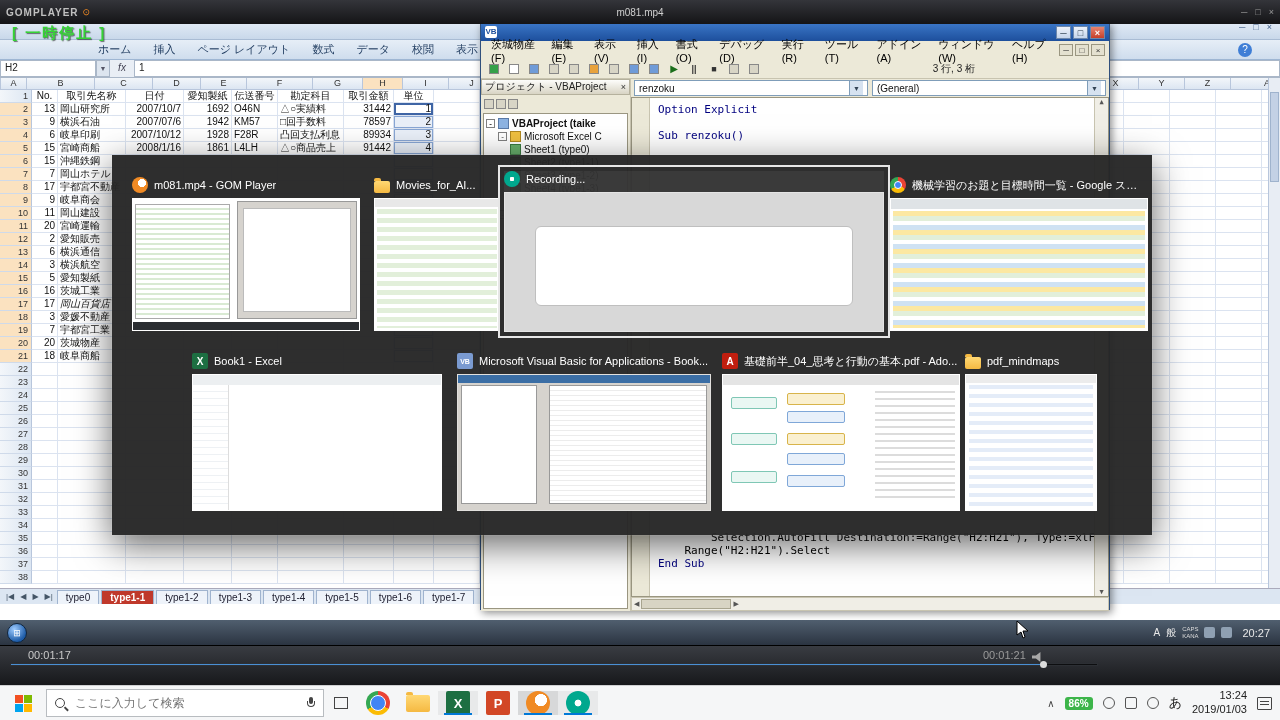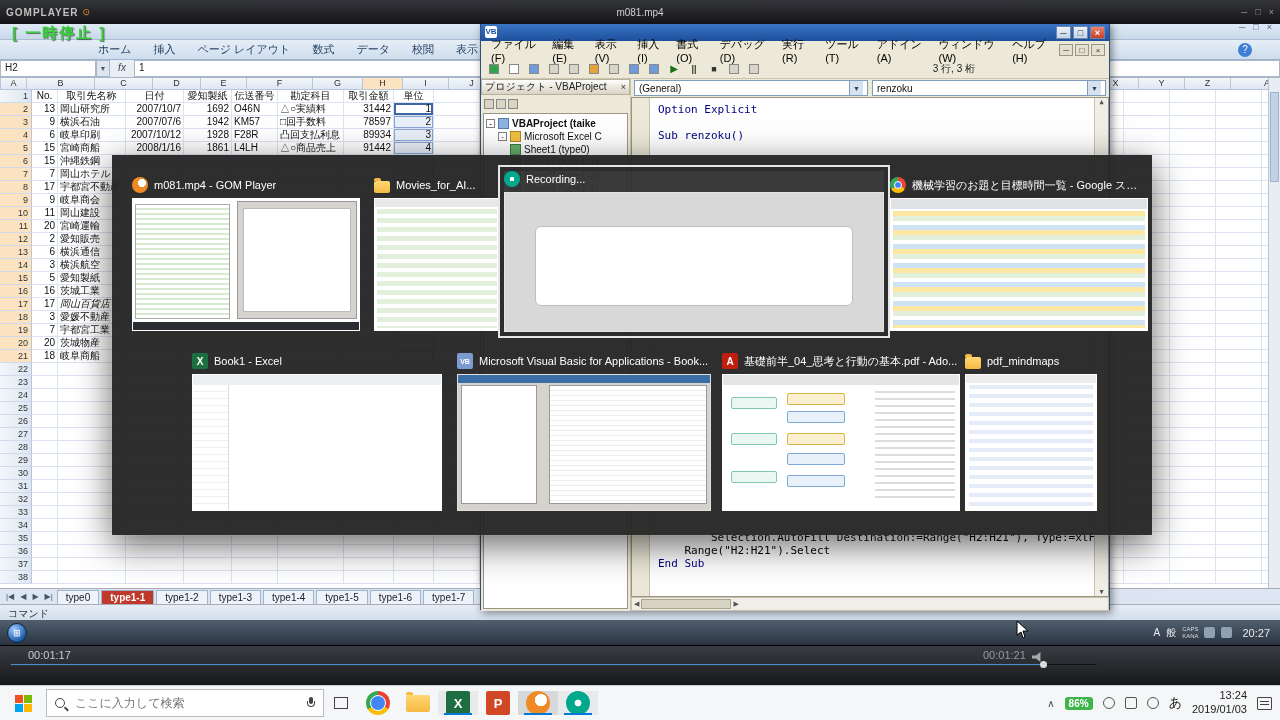--- a/index.html
+++ b/index.html
@@ -1490,34 +1490,33 @@
         <span class="tabnav">▶|</span>
         <span class="sheet-tab">type0</span>
         <span class="sheet-tab active">type1-1</span>
         <span class="sheet-tab">type1-2</span>
         <span class="sheet-tab">type1-3</span>
         <span class="sheet-tab">type1-4</span>
         <span class="sheet-tab">type1-5</span>
         <span class="sheet-tab">type1-6</span>
         <span class="sheet-tab">type1-7</span>
       </div>
-      <div id="xl-status">コマンド</div>
     </div>
 
     <div id="vba">
       <div id="vba-titlebar">
         <span class="vba-ico">VB</span>
         <span class="tb-btns">
           <i>─</i>
           <i>□</i>
           <i class="close">×</i>
         </span>
       </div>
       <div id="vba-menubar">
-        <span class="vmenu">ファイル(F)</span>
+        <span class="vmenu">茨城物産(F)</span>
         <span class="vmenu">編集(E)</span>
         <span class="vmenu">表示(V)</span>
         <span class="vmenu">挿入(I)</span>
         <span class="vmenu">書式(O)</span>
         <span class="vmenu">デバッグ(D)</span>
         <span class="vmenu">実行(R)</span>
         <span class="vmenu">ツール(T)</span>
         <span class="vmenu">アドイン(A)</span>
         <span class="vmenu">ウィンドウ(W)</span>
         <span class="vmenu">ヘルプ(H)</span>
@@ -1615,25 +1614,25 @@
               </div>
             <div class="titem t-d2">
                 <span class="ticon mod"></span>
                 <span>Module1</span>
               </div>
           </div>
         </div>
         <div id="vba-code">
           <div id="dd-row">
             <div class="dd">
-                <span>(General)</span>
+                <span>renzoku</span>
                 <span class="arr">▼</span>
               </div>
             <div class="dd">
-                <span>renzoku</span>
+                <span>(General)</span>
                 <span class="arr">▼</span>
               </div>
           </div>
           <div id="code-area">
             <div id="code-margin"></div>
             <div id="code-top">
               <div class="code-line kw">Option Explicit</div>
               <div class="code-line"></div>
               <div class="code-line kw">Sub renzoku()</div>
             </div>

